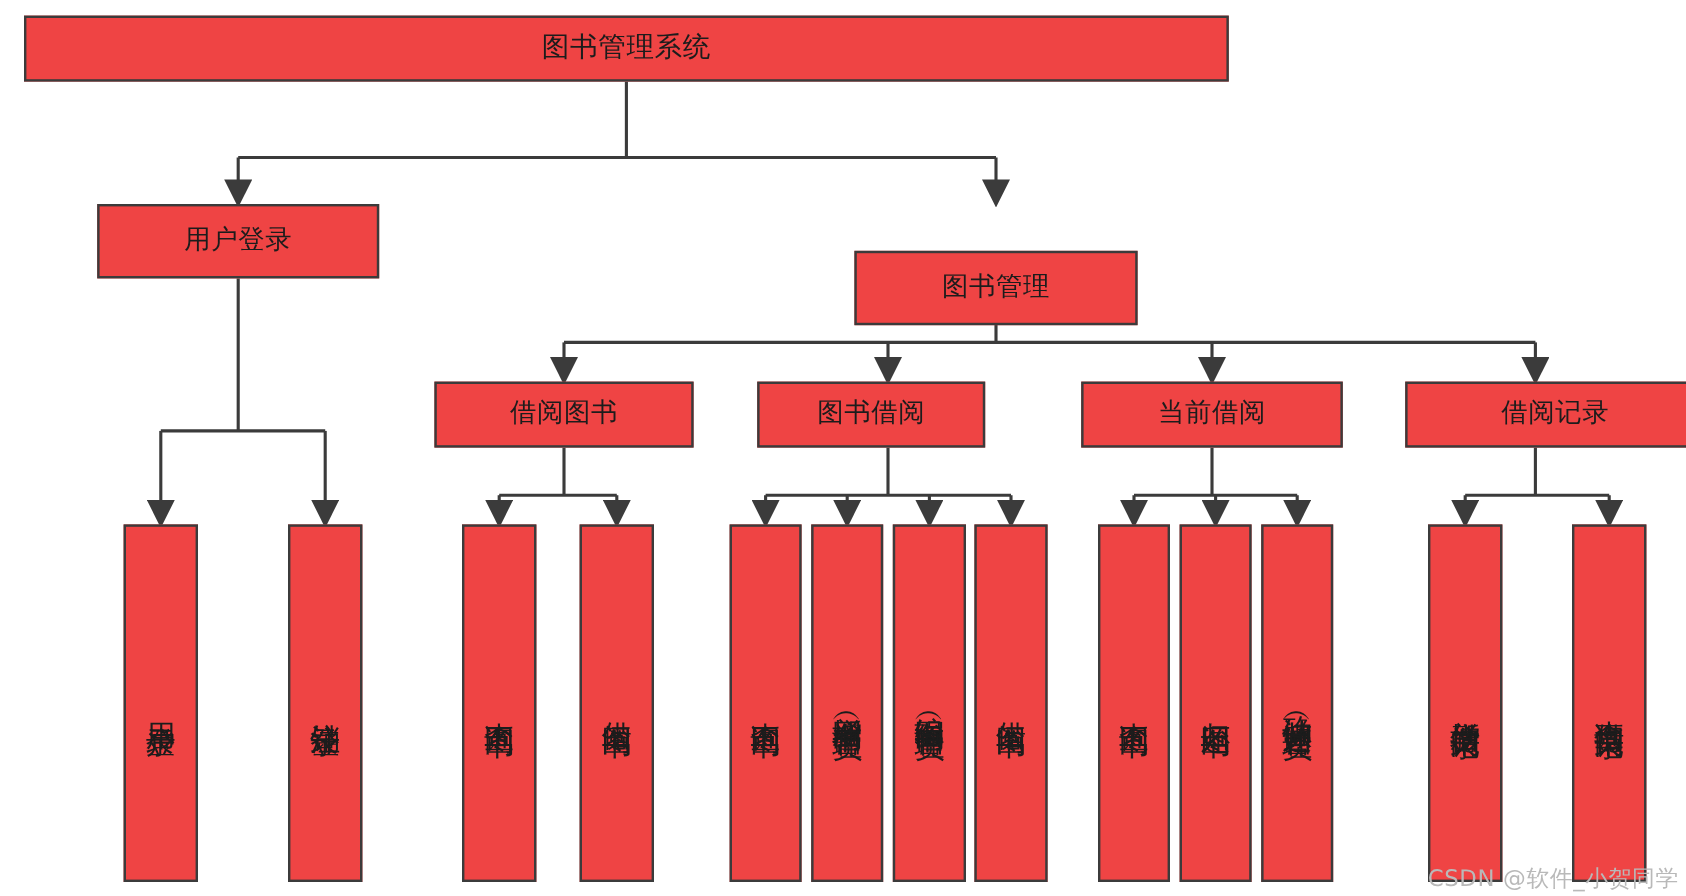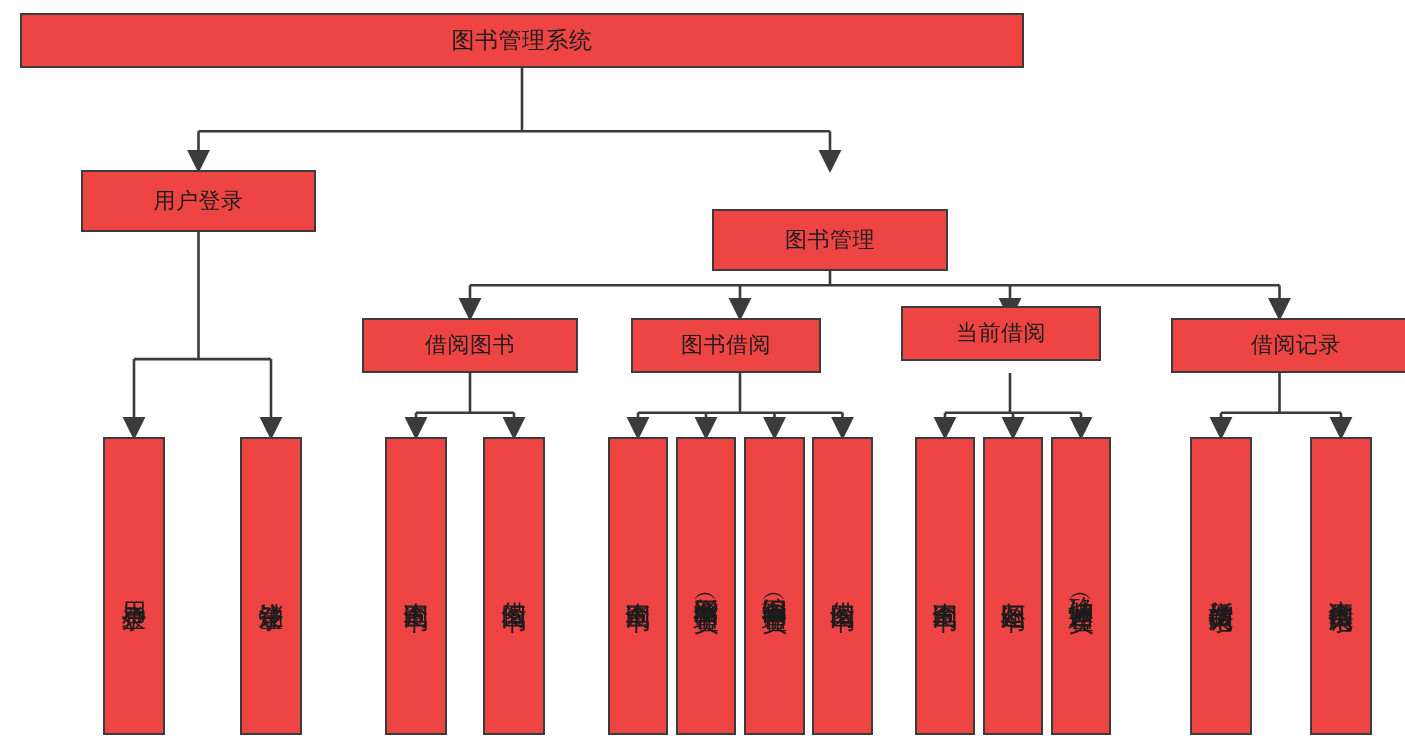--- a/index.html
+++ b/index.html
@@ -123,21 +123,21 @@
       </div>
       <div class="node h" id="n-book-manage" style="left: 712px; top: 170px; width: 236px; height: 62px; margin-top: 39px;">
         <span class="lbl">图书管理</span>
       </div>
       <div class="node h" id="n-new-book-recommend" style="left: 362px; top: 318px; width: 216px; height: 55px;">
         <span class="lbl">借阅图书</span>
       </div>
       <div class="node h" id="n-book-borrow" style="left: 631px; top: 318px; width: 190px; height: 55px;">
         <span class="lbl">图书借阅</span>
       </div>
-      <div class="node h" id="n-current-borrow" style="left: 901px; top: 306px; width: 200px; height: 55px;">
+      <div class="node h" id="n-current-borrow" style="left: 901px; top: 318px; width: 218px; height: 55px;">
         <span class="lbl">当前借阅</span>
       </div>
       <div class="node h" id="n-borrow-record" style="left: 1171px; top: 318px; width: 250px; height: 55px;">
         <span class="lbl">借阅记录</span>
       </div>
       <div class="node v" id="n-leaf-user-login" style="left: 103px; top: 437px; width: 62px; height: 298px;">
         <span class="lbl">用户登录</span>
       </div>
       <div class="node v" id="n-leaf-logout" style="left: 240px; top: 437px; width: 62px; height: 298px;">
         <span class="lbl">注销登录</span>
@@ -170,13 +170,14 @@
         <span class="lbl">确认归还（管理员）</span>
       </div>
       <div class="node v" id="n-leaf-add-record" style="left: 1190px; top: 437px; width: 62px; height: 298px;">
         <span class="lbl">新增借阅记录</span>
       </div>
       <div class="node v" id="n-leaf-query-record" style="left: 1310px; top: 437px; width: 62px; height: 298px;">
         <span class="lbl">查询借阅记录</span>
       </div>
     </div>
 
+  <div class="watermark">CSDN @软件_小贺同学</div>
 </div>
 
 </body></html>

